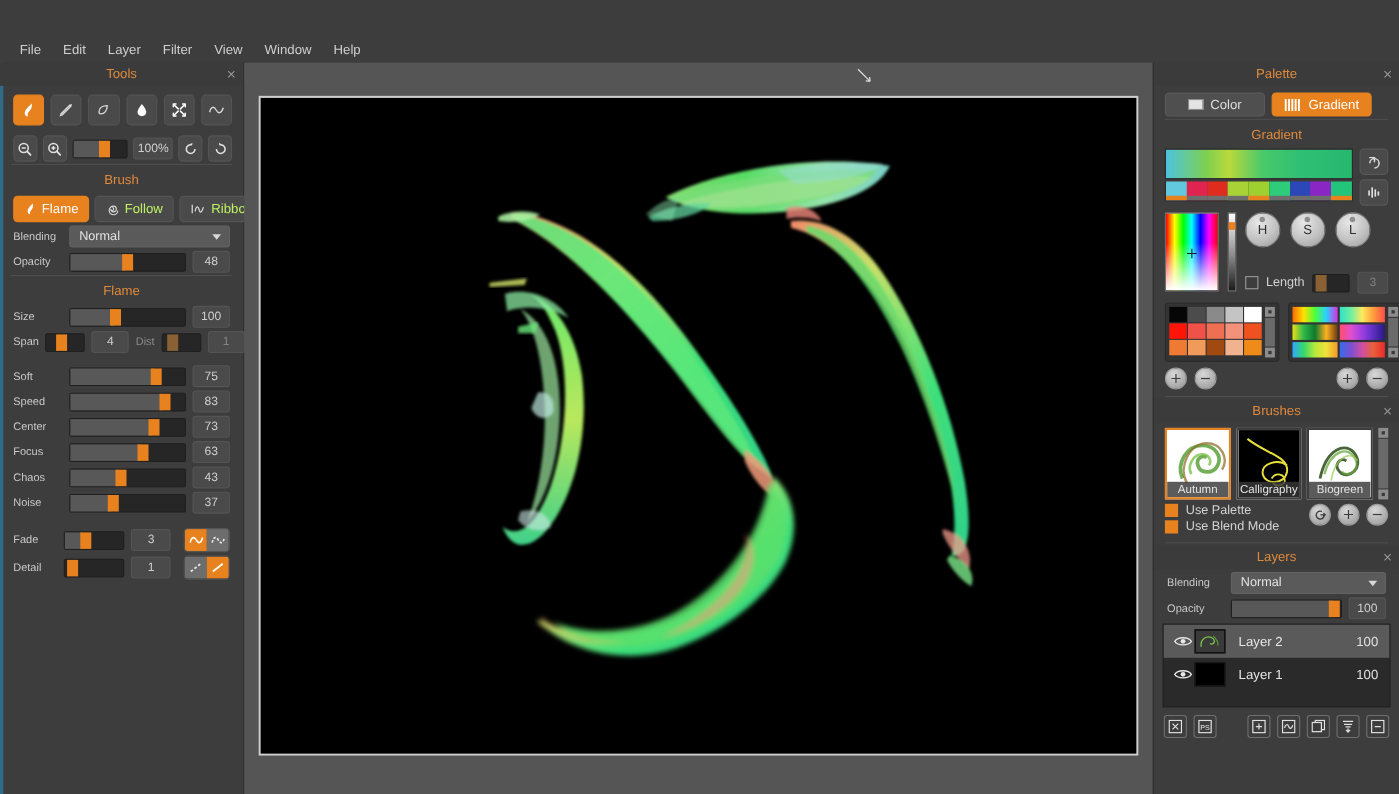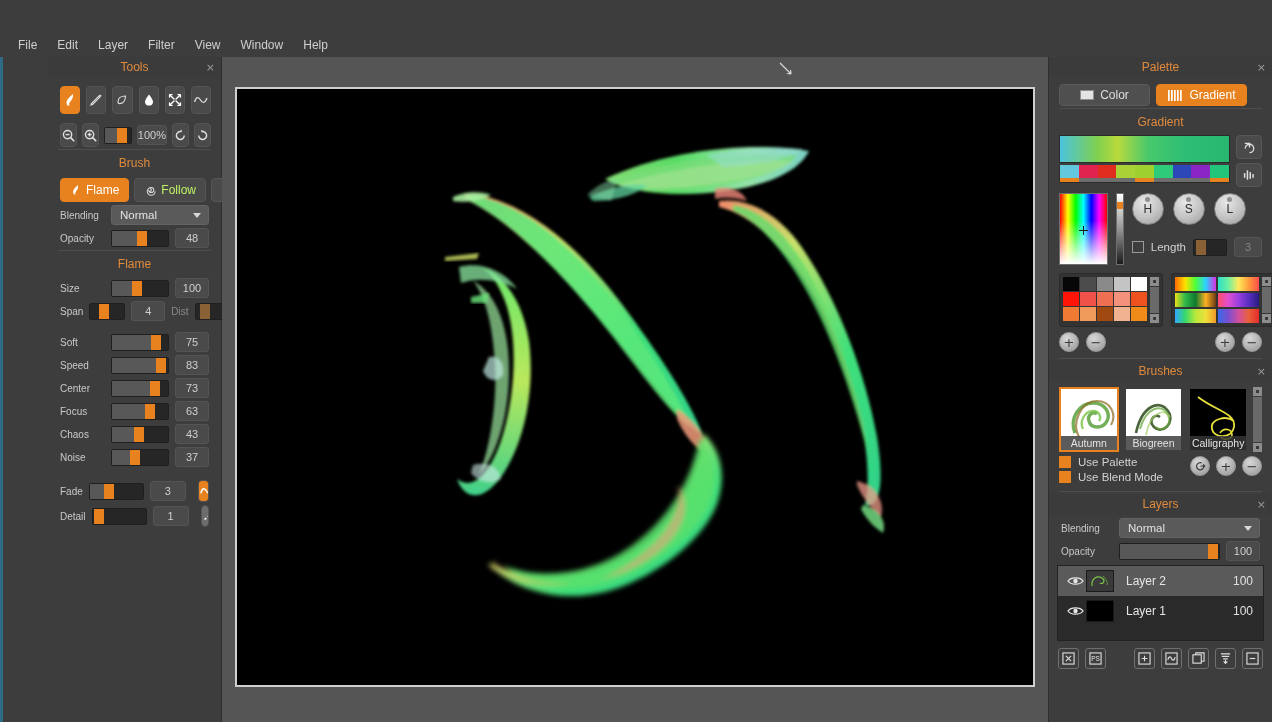--- a/index.html
+++ b/index.html
@@ -55,21 +55,21 @@
     font-family: "DejaVu Sans", sans-serif; line-height: 17px; cursor: pointer;
   }
   .section-label {
     height: 22px; line-height: 22px; text-align: center; font-size: 12px; color: #e08a3c;
   }
   .divider { height: 1px; background: #4e4e4e; margin: 2px 10px; }
 
   
   .left-dock {
     position: absolute; left: 0; top: 57px; width: 222px; height: 665px;
-    background: #3d3d3d; border-right: 1px solid #2e2e2e; padding-left: 48px;
+    background: #3d3d3d; border-right: 1px solid #2e2e2e;
   }
   .left-accent {
     position: absolute; left: 0; top: 0; width: 3px; height: 665px; background: #2f6a86;
   }
   .tools-row { display: flex; gap: 6px; padding: 8px 10px 0 12px; }
   .tool-btn {
     width: 30px; height: 28px; border-radius: 4px; background: #4a4a4a;
     display: flex; align-items: center; justify-content: center; cursor: pointer;
     border: 1px solid #545454;
   }
@@ -194,21 +194,21 @@
   .hsl-knob {
     width: 32px; height: 32px; border-radius: 50%; position: relative;
     background: radial-gradient(circle at 38% 28%, #e8e8e8 0%, #c2c2c2 55%, #9a9a9a 100%);
     border: 1px solid #7d7d7d; display: flex; align-items: center; justify-content: center;
     font-size: 12px; color: #2e2e2e; cursor: pointer;
   }
   .hsl-knob::before {
     content: ""; position: absolute; top: 3px; left: 50%; margin-left: -2.5px;
     width: 5px; height: 5px; border-radius: 50%; background: #8f8f8f;
   }
-  .length-row { display: flex; align-items: center; gap: 7px; margin-top: 8px; }
+  .length-row { display: flex; align-items: center; gap: 7px; margin-top: 18px; }
   .chk { width: 12px; height: 12px; border: 1px solid #9a9a9a; background: transparent; }
   .chk.on { background: #e8821e; border-color: #e8821e; }
   .chk.sq { border: none; }
 
   .swatch-area { display: flex; gap: 8px; padding: 8px 10px 0 10px; }
   .swatch-card { background: #333; border: 1px solid #2a2a2a; border-radius: 3px; padding: 3px; display: flex; gap: 3px; }
   .swatch-grid { display: grid; grid-template-columns: repeat(5, 16px); grid-auto-rows: 14px; gap: 1px; }
   .swatch { width: 16px; height: 14px; cursor: pointer; }
   .scroll-col { display: flex; flex-direction: column; justify-content: space-between; width: 9px; }
   .scroll-btn { width: 9px; height: 9px; background: #8c8c8c; display: flex; align-items: center; justify-content: center; }
@@ -791,34 +791,34 @@
         <svg width="61" height="61" viewBox="0 0 61 61">
           <rect width="61" height="61" fill="#ffffff"></rect>
           <path d="M14 44 C8 30 18 14 32 14 C44 14 50 24 46 32 C42 40 30 40 28 32 C26 26 32 22 36 25" fill="none" stroke="#5aa03c" stroke-width="3.4" opacity="0.85"></path>
           <path d="M18 48 C10 34 20 12 36 12 C50 12 56 26 50 36" fill="none" stroke="#8a6a20" stroke-width="2.2" opacity="0.7"></path>
           <path d="M22 40 C18 32 24 22 32 22 C38 22 41 28 38 32" fill="none" stroke="#7ac44a" stroke-width="2.4" opacity="0.8"></path>
         </svg>
         <div class="cap">Autumn</div>
       </div>
       <div class="brush-card">
         <svg width="61" height="61" viewBox="0 0 61 61">
+          <rect width="61" height="61" fill="#000000"></rect>
+          <path d="M8 8 C26 22 46 24 44 38 C42 50 24 50 22 40 C20 30 36 26 44 32" fill="none" stroke="#e8e03a" stroke-width="1.8"></path>
+          <path d="M30 44 C34 38 42 40 42 46 C42 50 34 52 31 48" fill="none" stroke="#e8e03a" stroke-width="1.6"></path>
+        </svg>
+        <div class="cap">Calligraphy</div>
+      </div>
+      <div class="brush-card">
+        <svg width="61" height="61" viewBox="0 0 61 61">
           <rect width="61" height="61" fill="#ffffff"></rect>
           <path d="M10 44 C16 16 34 10 42 22 C50 34 36 46 28 38 C22 32 28 24 34 28" fill="none" stroke="#2a4a1a" stroke-width="2.6" opacity="0.85"></path>
           <path d="M14 40 C20 18 36 14 42 26 C47 36 36 44 30 38" fill="none" stroke="#6aa83c" stroke-width="2" opacity="0.75"></path>
           <path d="M20 46 C24 24 38 18 44 28" fill="none" stroke="#9ccc5a" stroke-width="1.6" opacity="0.7"></path>
         </svg>
         <div class="cap">Biogreen</div>
-      </div>
-      <div class="brush-card">
-        <svg width="61" height="61" viewBox="0 0 61 61">
-          <rect width="61" height="61" fill="#000000"></rect>
-          <path d="M8 8 C26 22 46 24 44 38 C42 50 24 50 22 40 C20 30 36 26 44 32" fill="none" stroke="#e8e03a" stroke-width="1.8"></path>
-          <path d="M30 44 C34 38 42 40 42 46 C42 50 34 52 31 48" fill="none" stroke="#e8e03a" stroke-width="1.6"></path>
-        </svg>
-        <div class="cap">Calligraphy</div>
       </div>
       <div class="scroll-col" style="height:65px">
         <div class="scroll-btn">
             <i></i>
           </div>
         <div class="scroll-track"></div>
         <div class="scroll-btn">
             <i></i>
           </div>
       </div>

